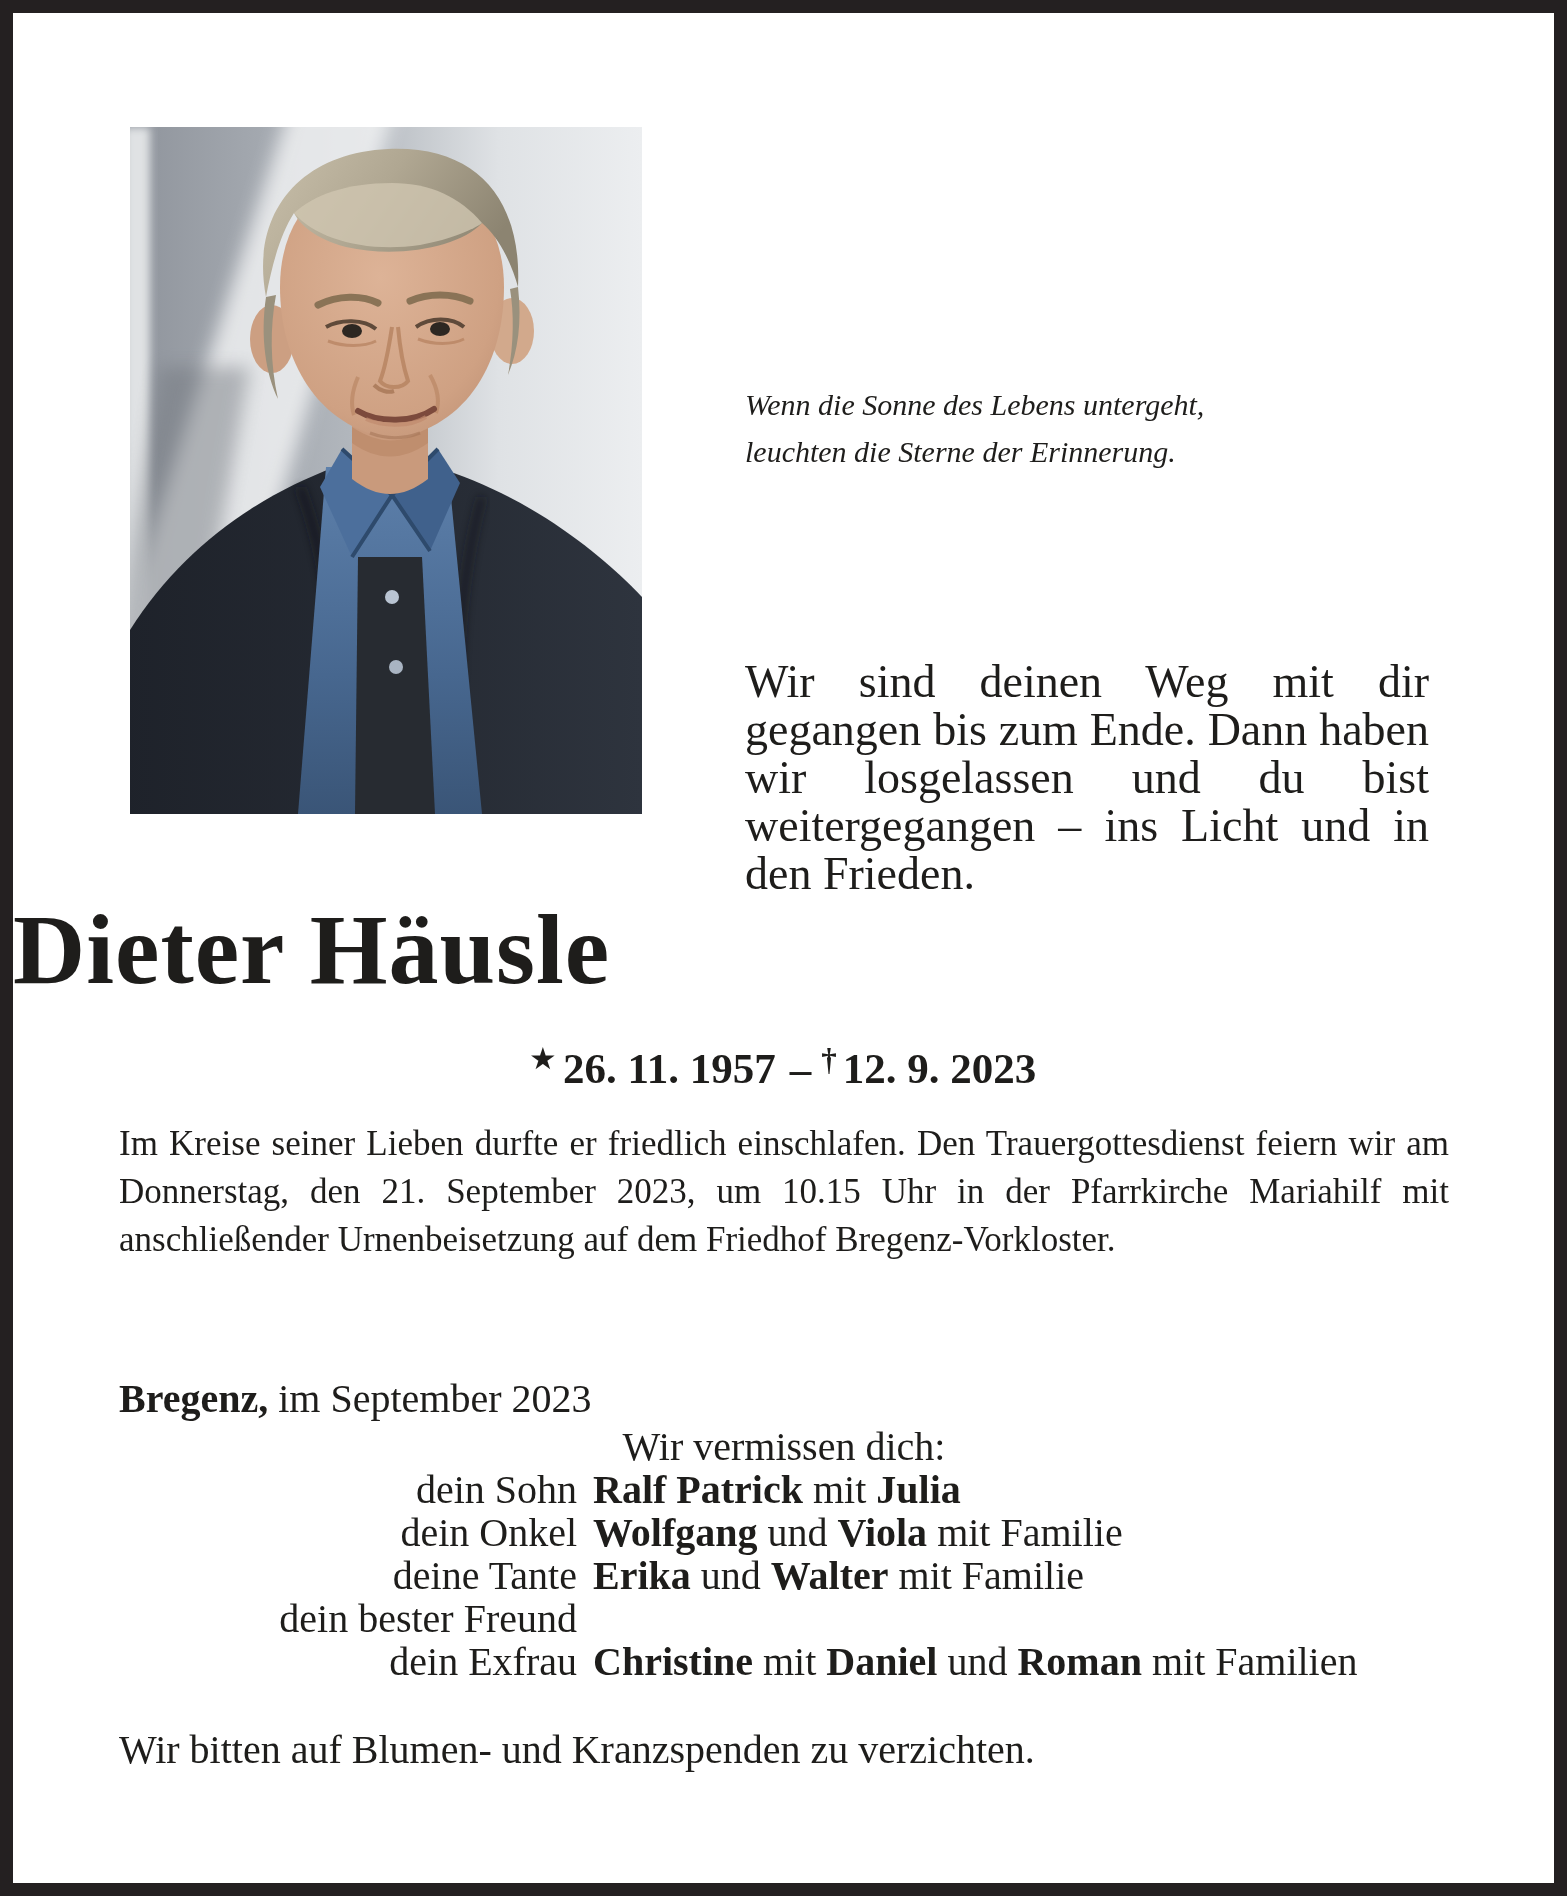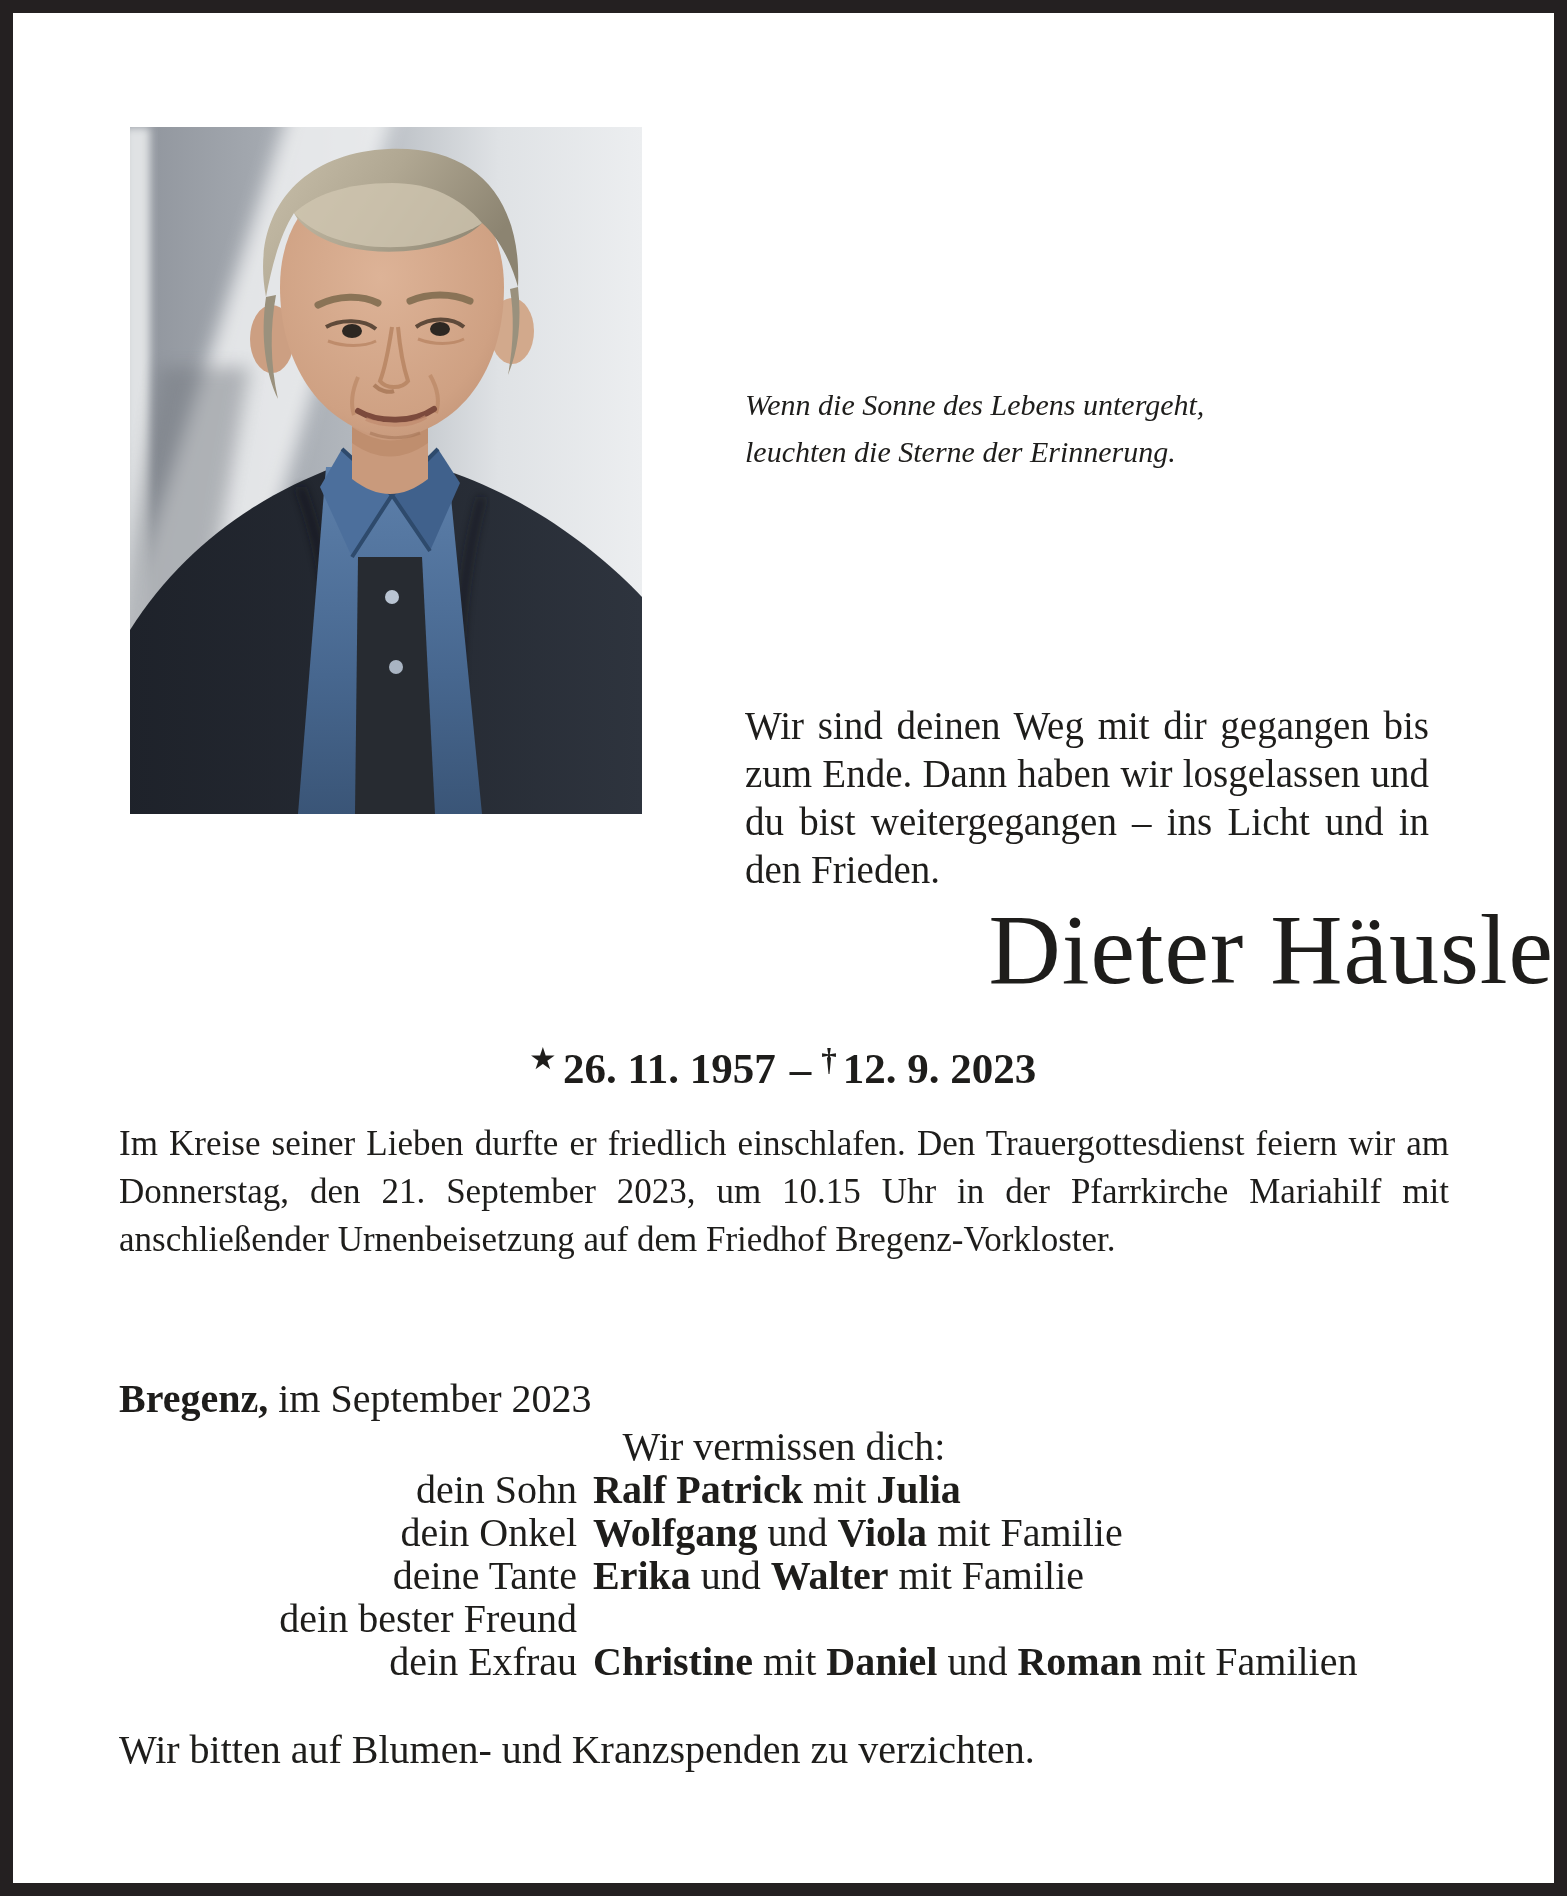--- a/index.html
+++ b/index.html
@@ -13,23 +13,23 @@
     color:#1e1d1b;
     overflow:hidden;
   }
   .abs{position:absolute;}
   
   .photo{left:117px;top:114px;width:512px;height:687px;overflow:hidden;}
   .photo svg{display:block;width:100%;height:100%;}
   
   .quote{left:732px;top:368px;width:720px;font-style:italic;font-size:30px;line-height:47px;}
   
-  .farewell{left:732px;top:645px;width:684px;font-size:39px;line-height:48px;text-align:justify;margin-top:44px;}
+  .farewell{left:732px;top:645px;width:684px;font-size:46px;line-height:48px;text-align:justify;}
   
-  .name{left:0;top:884px;width:1541px;text-align:right;font-size:100px;line-height:106px;font-weight:normal;letter-spacing:1px;}
+  .name{left:0;top:884px;width:1541px;text-align:left;font-size:100px;line-height:106px;font-weight:bold;letter-spacing:1px;}
   
   .dates{left:0;top:1020px;width:1541px;text-align:center;font-size:43px;line-height:52px;font-weight:bold;}
   .dates .sym-birth{font-size:27px;vertical-align:15px;margin-right:8px;}
   .dates .sym-death{font-size:31px;vertical-align:13px;margin-right:6px;font-weight:bold;}
   .dates .sep{margin:0 10px 0 14px;}
   
   .announcement{left:106px;top:1107px;width:1330px;font-size:35px;line-height:48px;text-align:justify;}
   
   .dateline{left:106px;top:1362px;font-size:40px;line-height:48px;}
   .dateline .place{font-weight:bold;}

